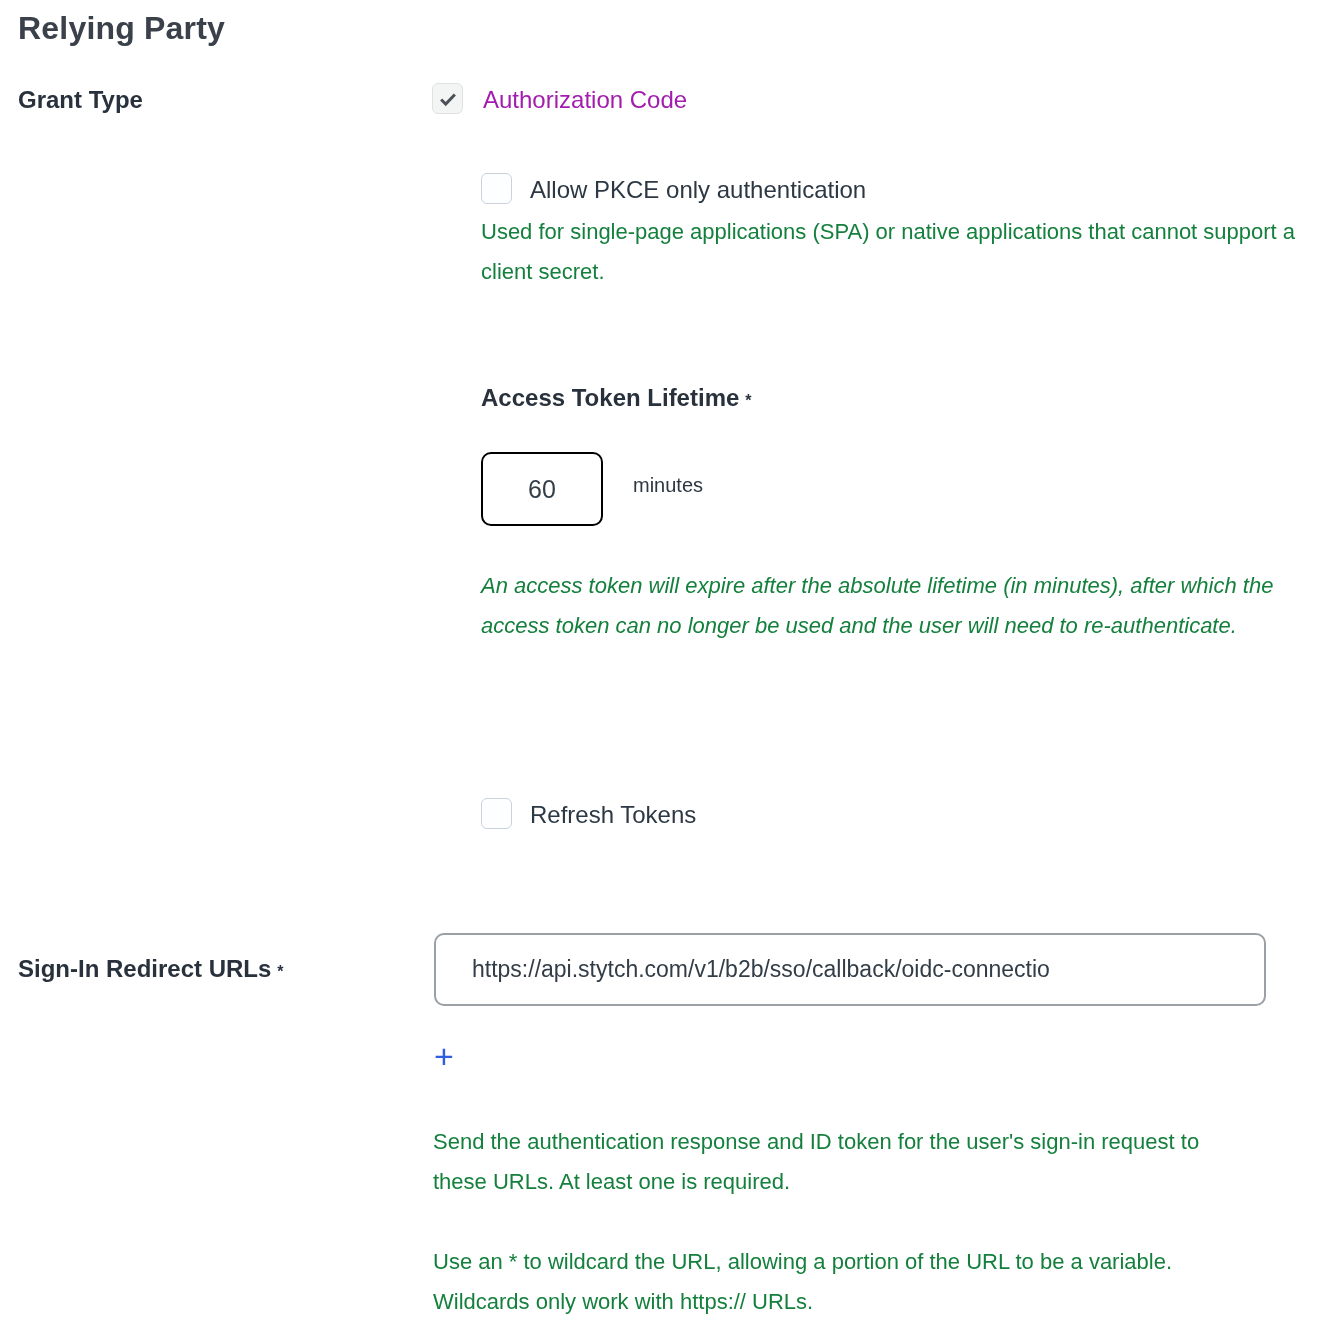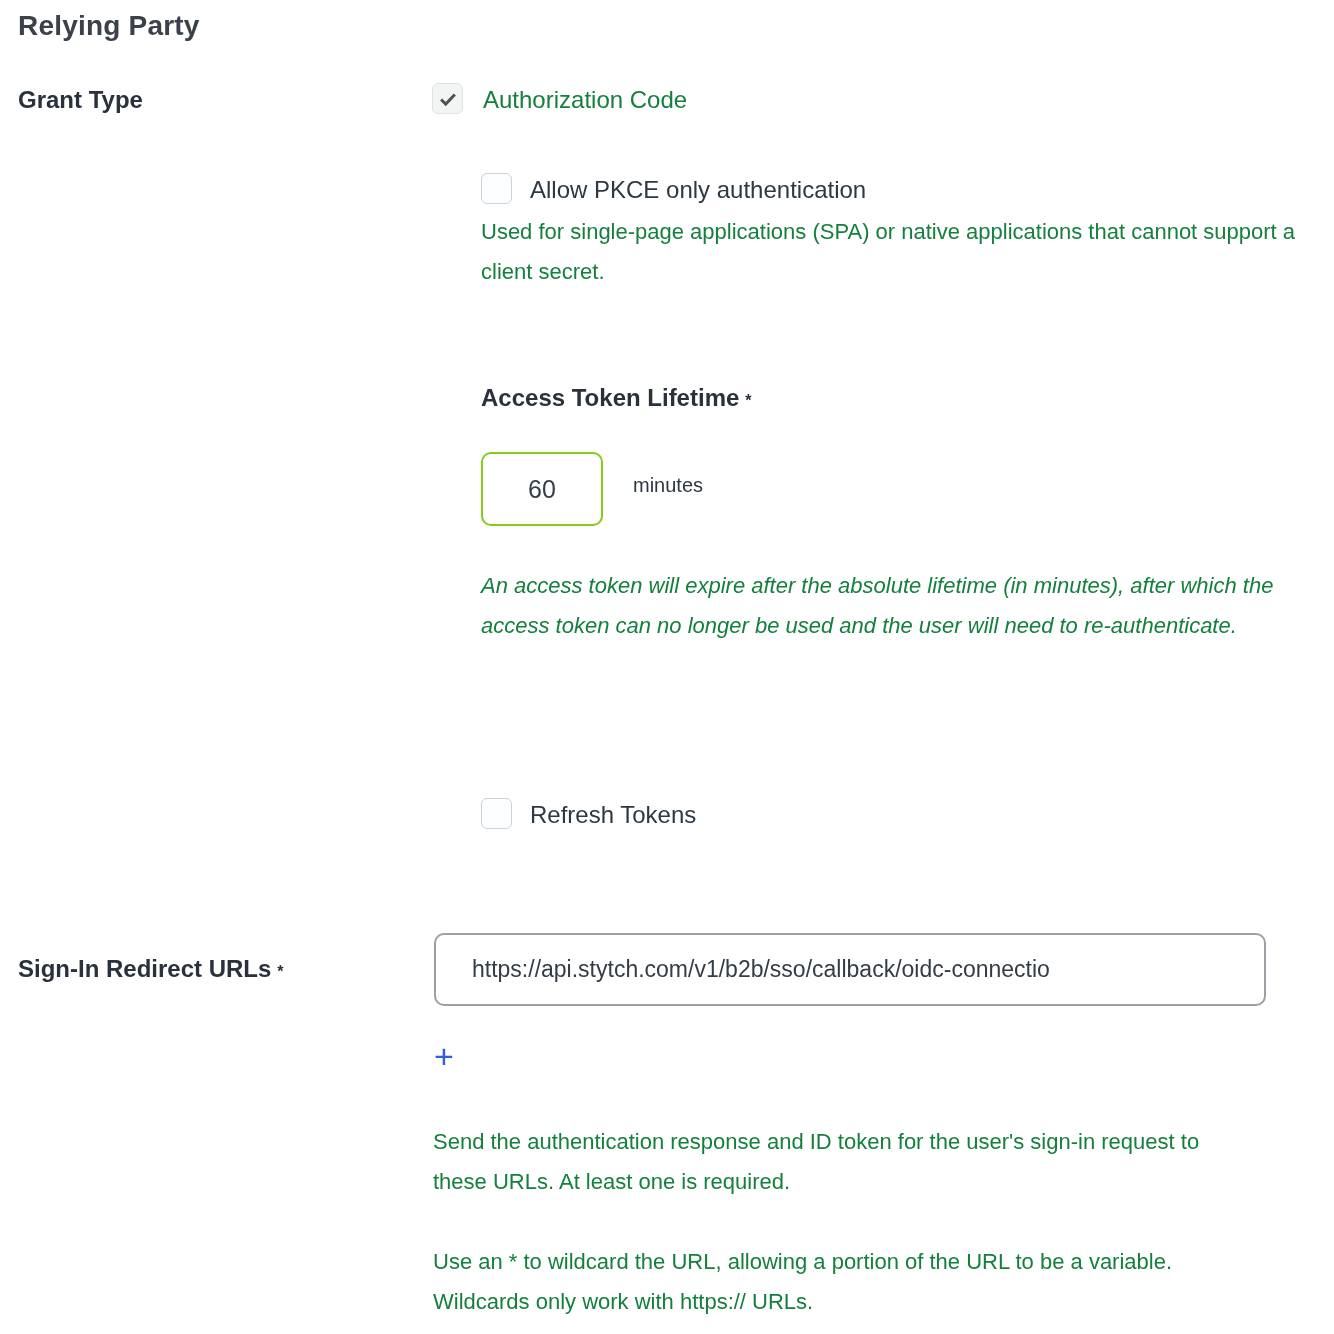--- a/index.html
+++ b/index.html
@@ -12,21 +12,21 @@
     position: relative;
     width: 1334px;
     height: 1334px;
     background: #ffffff;
     overflow: hidden;
   }
   .abs { position: absolute; }
 
   .page-title {
     left: 18px; top: 10px;
-    font-size: 28px;
+    font-size: 32px;
     font-weight: 700;
     color: #3a414b;
     letter-spacing: 0.2px;
   }
   .field-label {
     font-size: 24px;
     font-weight: 700;
     color: #28313c;
   }
   .asterisk {
@@ -51,31 +51,31 @@
     border: 1.5px solid #e0e1e2;
   }
   .checkbox .check { visibility: hidden; width: 22px; height: 22px; color: #4c5156; }
   .checkbox.checked .check { visibility: visible; }
 
   .check-label {
     font-size: 24px;
     color: #2c3843;
     cursor: pointer;
   }
-  .check-label.muted { color: #15803d; cursor: default; }
+  .check-label.muted { color: #a21caf; cursor: default; }
 
   .body-text {
     font-size: 22px;
     line-height: 40px;
     color: #15803d;
   }
 
   .num-input {
     width: 122px; height: 74px;
-    border: 2px solid #84cc16;
+    border: 2px solid #000000;
     border-radius: 10px;
     background: #ffffff;
     text-align: center;
     font-family: "Liberation Sans", "DejaVu Sans", sans-serif;
     font-size: 25px;
     color: #333e48;
     outline: none;
   }
   .unit-text {
     font-size: 20px;

